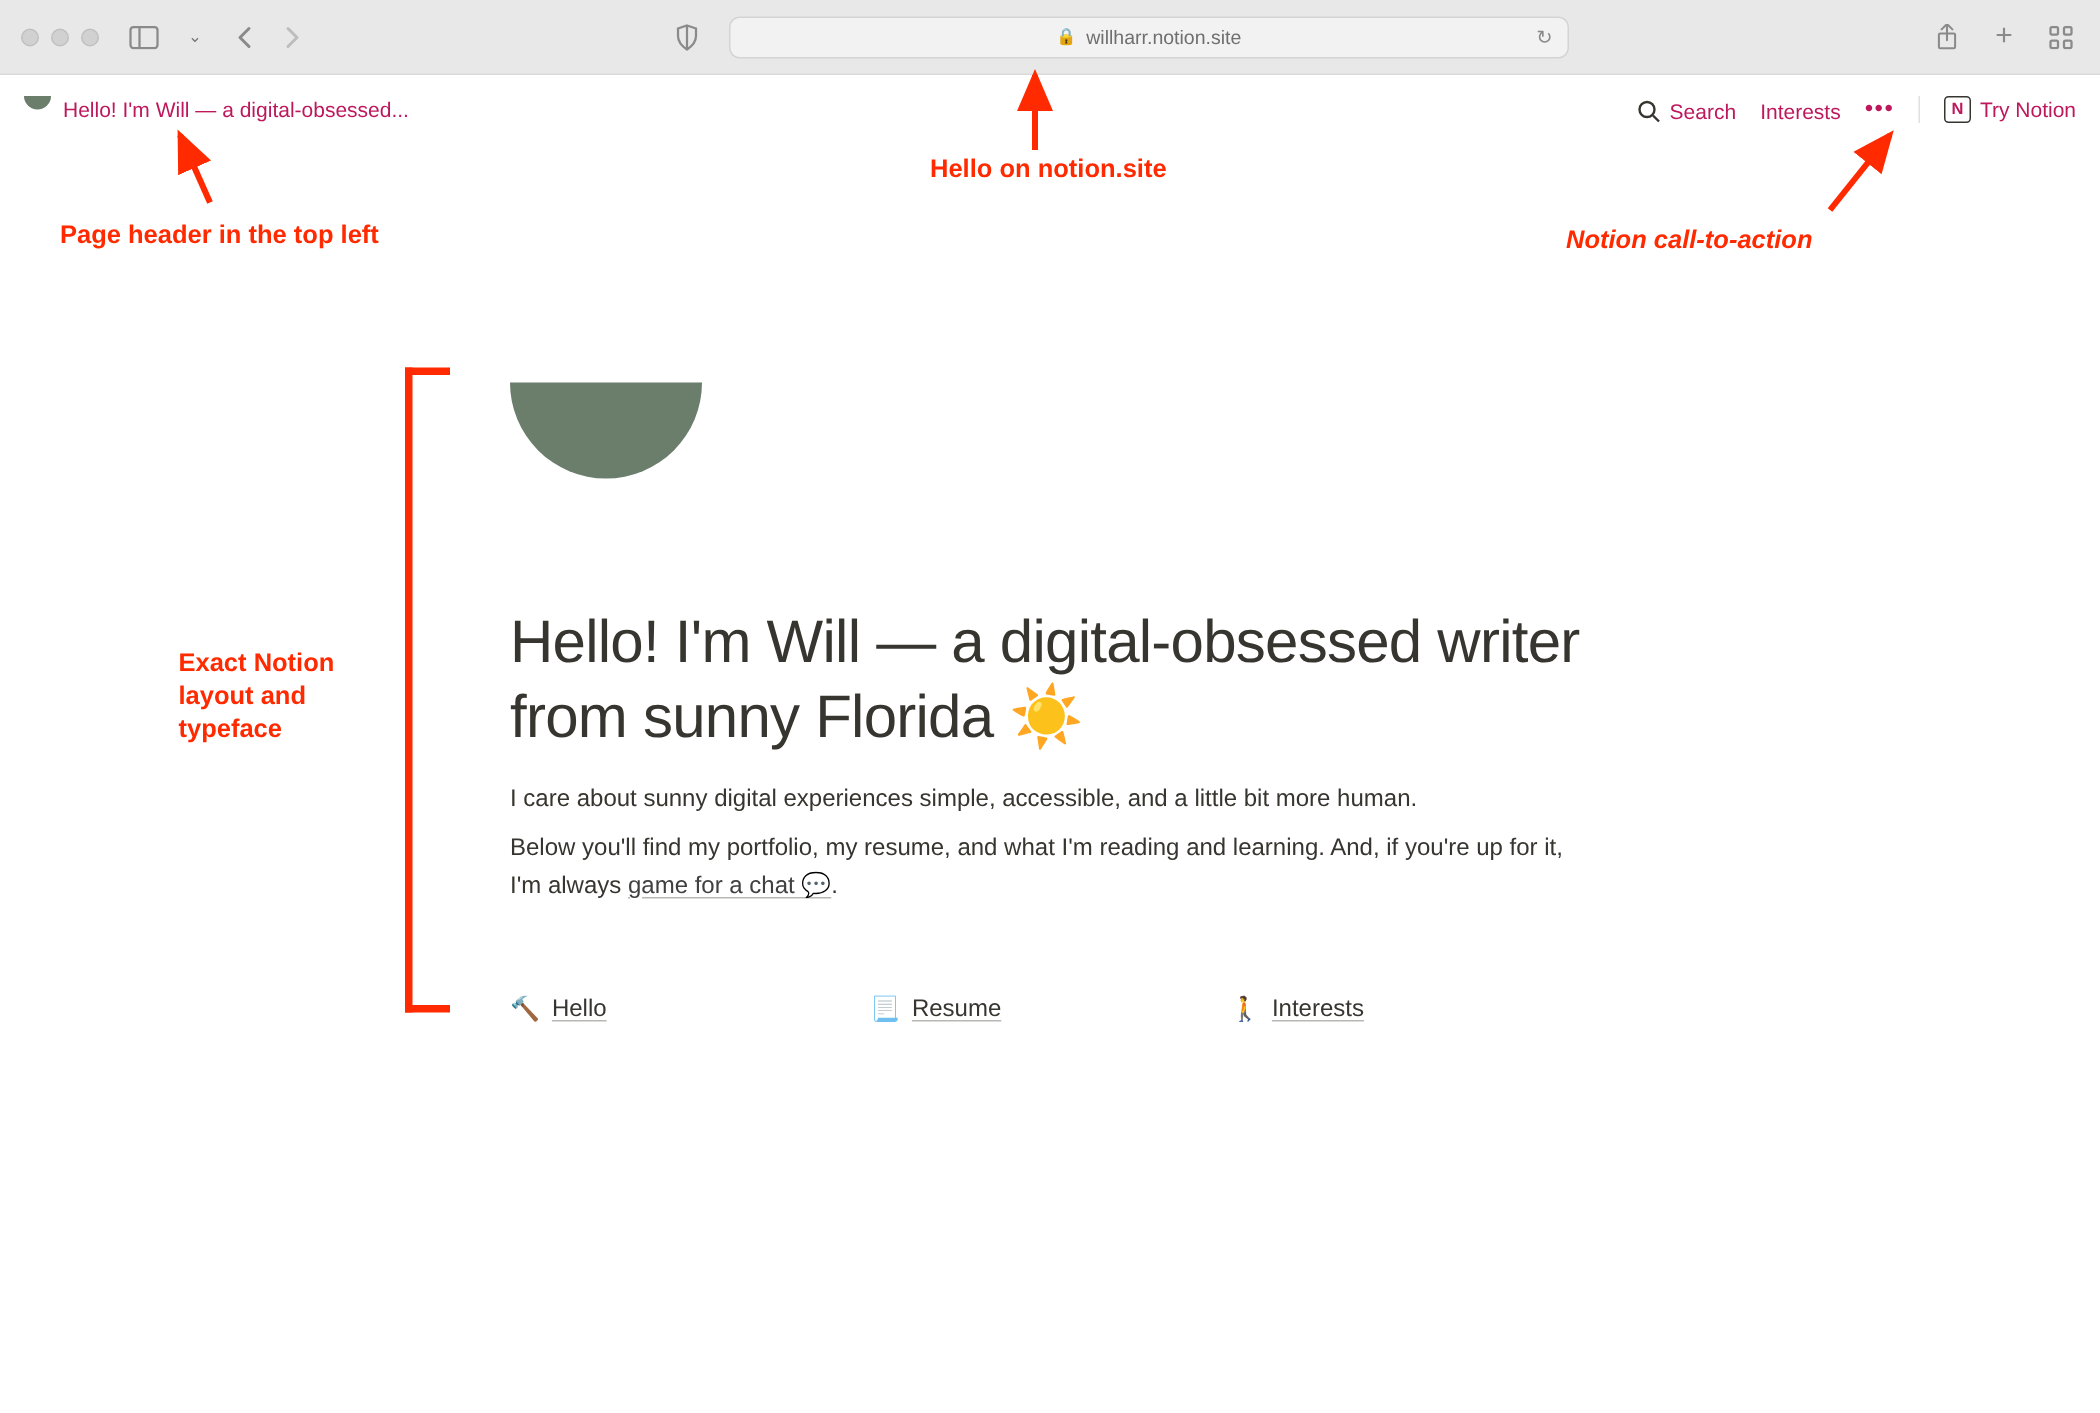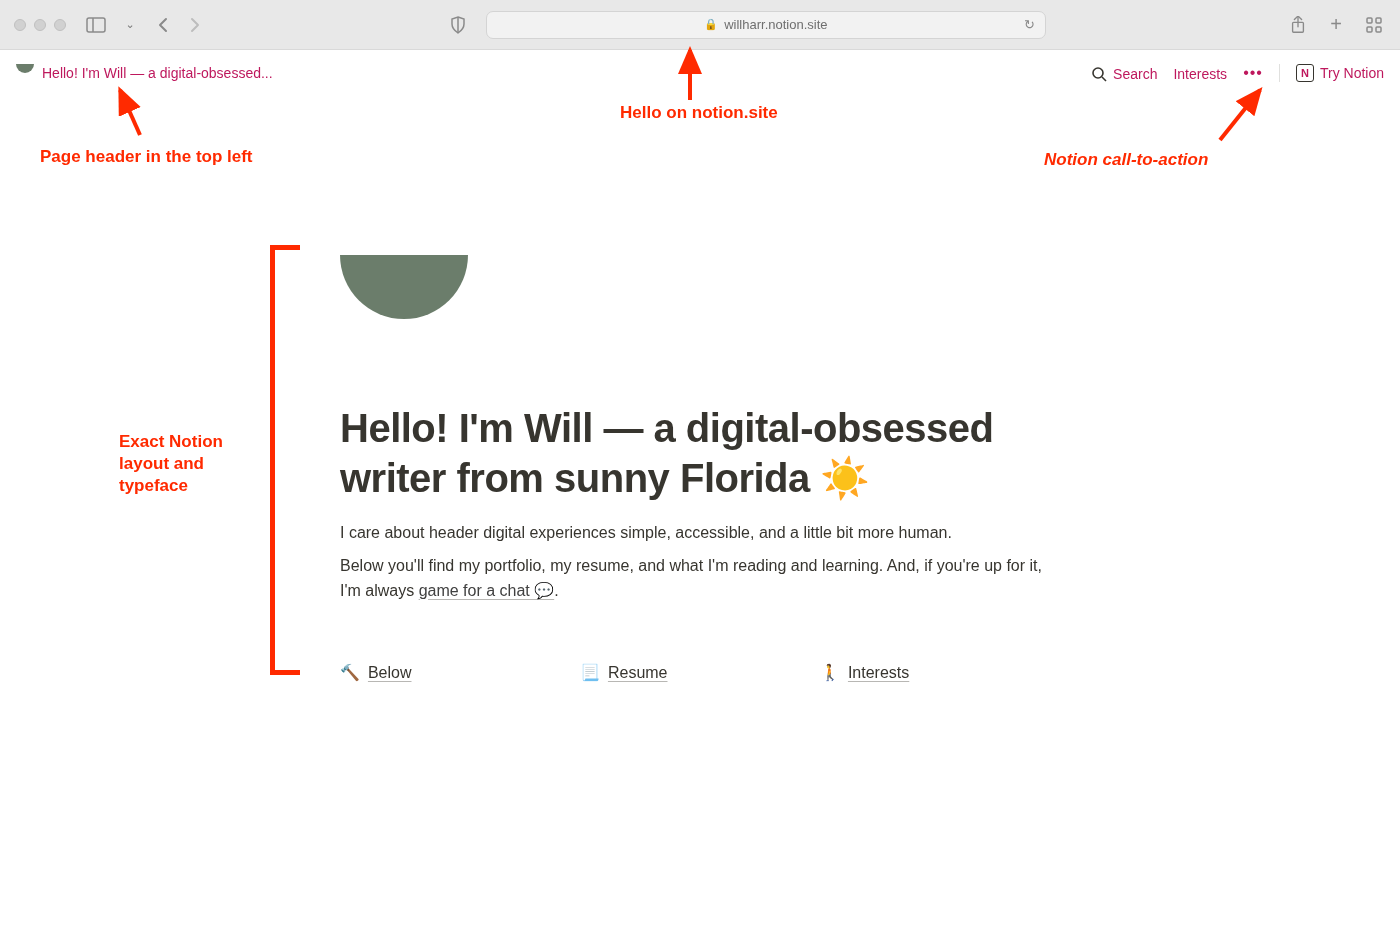--- a/index.html
+++ b/index.html
@@ -90,21 +90,21 @@
     .page-icon {
       width: 128px; height: 128px; position: relative; overflow: hidden;
       margin-bottom: 20px;
     }
     .page-icon .semi-big {
       width: 128px; height: 128px; border-radius: 50%;
       background: #6b7d6b; position: absolute; top: -64px; left: 0;
     }
     .title {
       font-size: 40px;
-      font-weight: 700;
+      font-weight: 400;
       line-height: 1.25;
       color: #37352f;
       margin-bottom: 18px;
       letter-spacing: -0.5px;
     }
     .para {
       font-size: 16px;
       line-height: 1.55;
       color: #37352f;
       margin-bottom: 8px;
@@ -234,28 +234,28 @@
     </div>
   </div>
 </div>
 
 <div class="page-wrap">
   <div class="content">
     <div class="page-icon">
       <div class="semi-big"></div>
     </div>
     <h1 class="title">Hello! I'm Will — a digital-obsessed writer from sunny Florida ☀️</h1>
-    <p class="para">I care about header digital experiences simple, accessible, and a little bit more human.</p>
+    <p class="para">I care about sunny digital experiences simple, accessible, and a little bit more human.</p>
     <p class="para">
       <span>Below you'll find my portfolio, my resume, and what I'm reading and learning. And, if you're up for it, I'm always </span><a href="#" class="chat-link">game for a chat 💬</a><span>.</span>
     </p>
     <div class="links-row">
       <div class="link-col">
         <span class="emoji">🔨</span>
-        <span class="label">Below</span>
+        <span class="label">Hello</span>
       </div>
       <div class="link-col">
         <span class="emoji">📃</span>
         <span class="label">Resume</span>
       </div>
       <div class="link-col">
         <span class="emoji">🚶</span>
         <span class="label">Interests</span>
       </div>
     </div>

